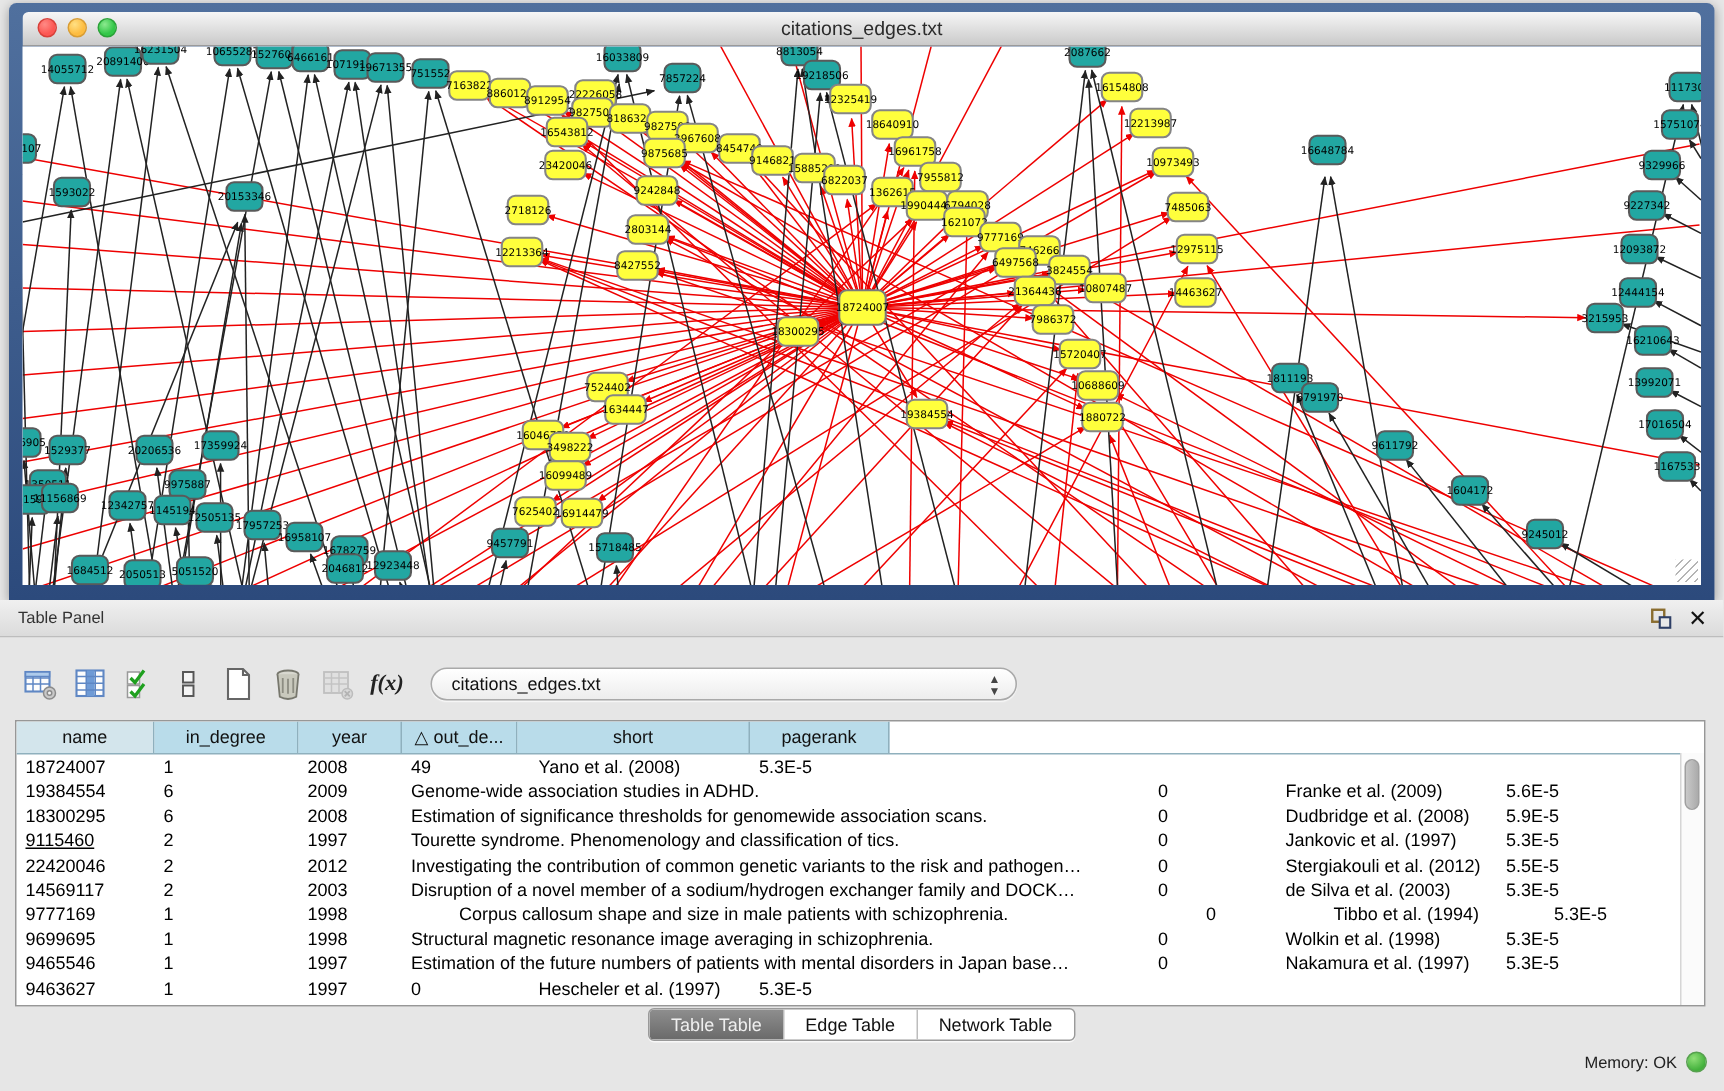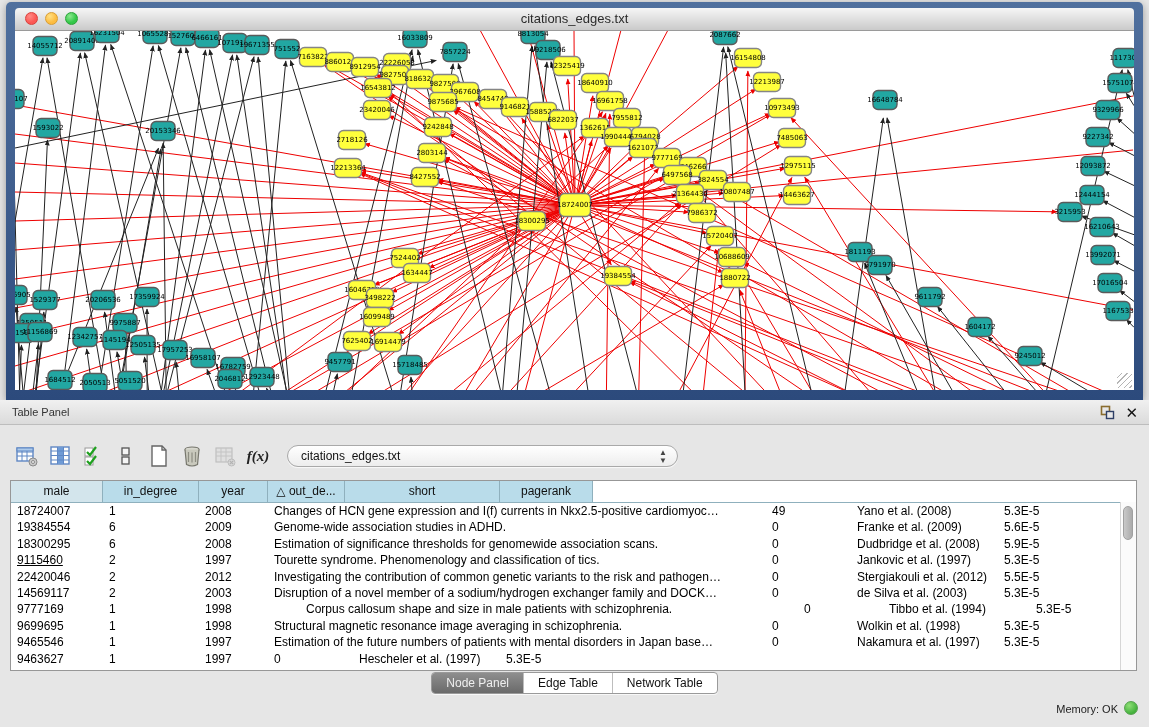--- a/index.html
+++ b/index.html
@@ -784,33 +784,32 @@
       <span class="tb-icon fx">f(x)</span>
     </div>
 
     <div class="dropdown">
       <span>citations_edges.txt</span>
       <span class="dd-arrows">▲<br>▼</span>
     </div>
 
     <div class="tablebox">
       <div class="thead" id="thead">
-          <div class="th first" style="width: 92px;">male</div>
+          <div class="th first" style="width: 92px;">name</div>
           <div class="th" style="width: 96px;">in_degree</div>
           <div class="th" style="width: 69px;">year</div>
           <div class="th" style="width: 77px;">△ out_de...</div>
           <div class="th" style="width: 155px;">short</div>
           <div class="th" style="width: 93px;">pagerank</div>
         </div>
       <div id="tbody">
           <div class="trow">
             <div class="td" style="width: 92px;">18724007</div>
             <div class="td" style="width: 96px;">1</div>
             <div class="td" style="width: 69px;">2008</div>
-            <div class="td" style="width: 498px;">Changes of HCN gene expression and I(f) currents in Nkx2.5-positive cardiomyoc…</div>
             <div class="td" style="width: 77px;">49</div>
             <div class="td" style="width: 155px; padding-left: 14px;">Yano et al. (2008)</div>
             <div class="td" style="width: 93px;">5.3E-5</div>
           </div>
           <div class="trow">
             <div class="td" style="width: 92px;">19384554</div>
             <div class="td" style="width: 96px;">6</div>
             <div class="td" style="width: 69px;">2009</div>
             <div class="td" style="width: 498px;">Genome-wide association studies in ADHD.</div>
             <div class="td" style="width: 77px;">0</div>
@@ -889,21 +888,21 @@
             <div class="td" style="width: 93px;">5.3E-5</div>
           </div>
         </div>
       <div class="vscroll">
         <div class="vthumb"></div>
       </div>
     </div>
 
     <div class="tabsbar">
       <div class="seg" id="tabs">
-          <div class="tab active">Node Panel</div>
+          <div class="tab active">Table Table</div>
           <div class="tab">Edge Table</div>
           <div class="tab">Network Table</div>
         </div>
     </div>
   </div>
 
   <span class="memory">Memory: OK</span>
   <span class="memdot"></span>
 </div>
 

